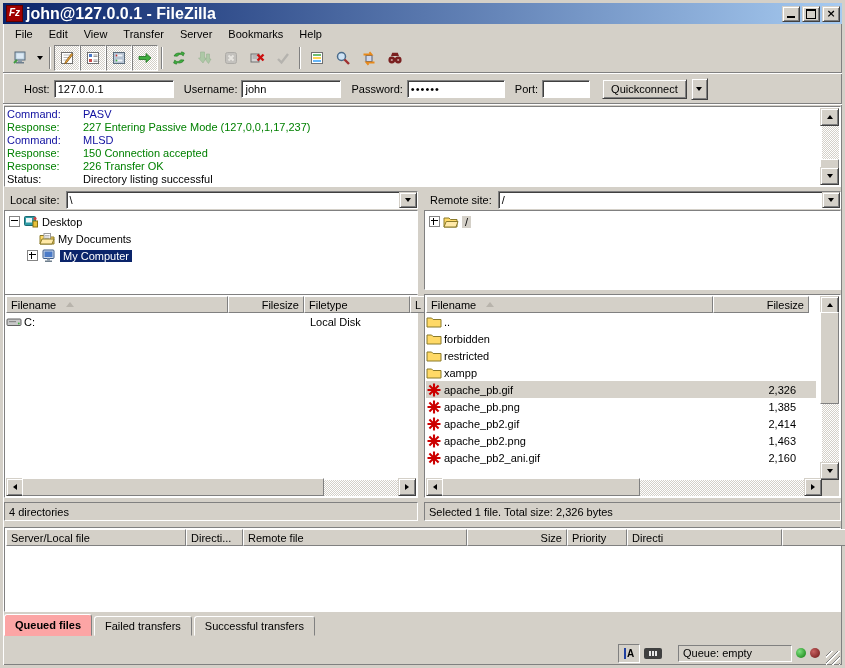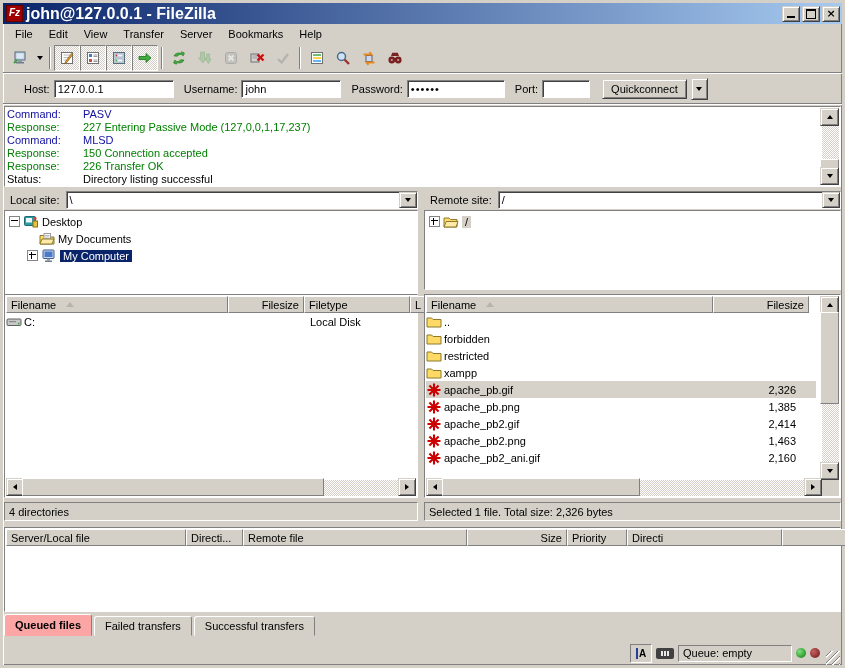--- a/index.html
+++ b/index.html
@@ -557,19 +557,19 @@
 <div id="statusbar" class="abs">
   <div style="flex:1"></div>
   <div class="sunken" style="height:17px;width:20px;display:flex;align-items:center;justify-content:center;margin-right:4px">
     <span style="font-size:10px;font-weight:bold;border-left:2px solid #2040a0;padding-left:1px">A</span>
   </div>
   <div class="badge">
       <i></i>
       <i></i>
       <i></i>
     </div>
-  <div class="sunken statpanel" style="height:17px;width:114px;margin-left:4px">
+  <div class="sunken statpanel" style="height:17px;width:114px;margin-left:16px">
     <span>Queue: empty</span>
   </div>
   <span class="led" style="background:radial-gradient(circle at 35% 35%,#7fe07f,#0a7a0a)"></span>
   <span class="led" style="background:radial-gradient(circle at 35% 35%,#c86060,#6a1515)"></span>
   <span class="grip"></span>
 </div>
 
 </body></html>

